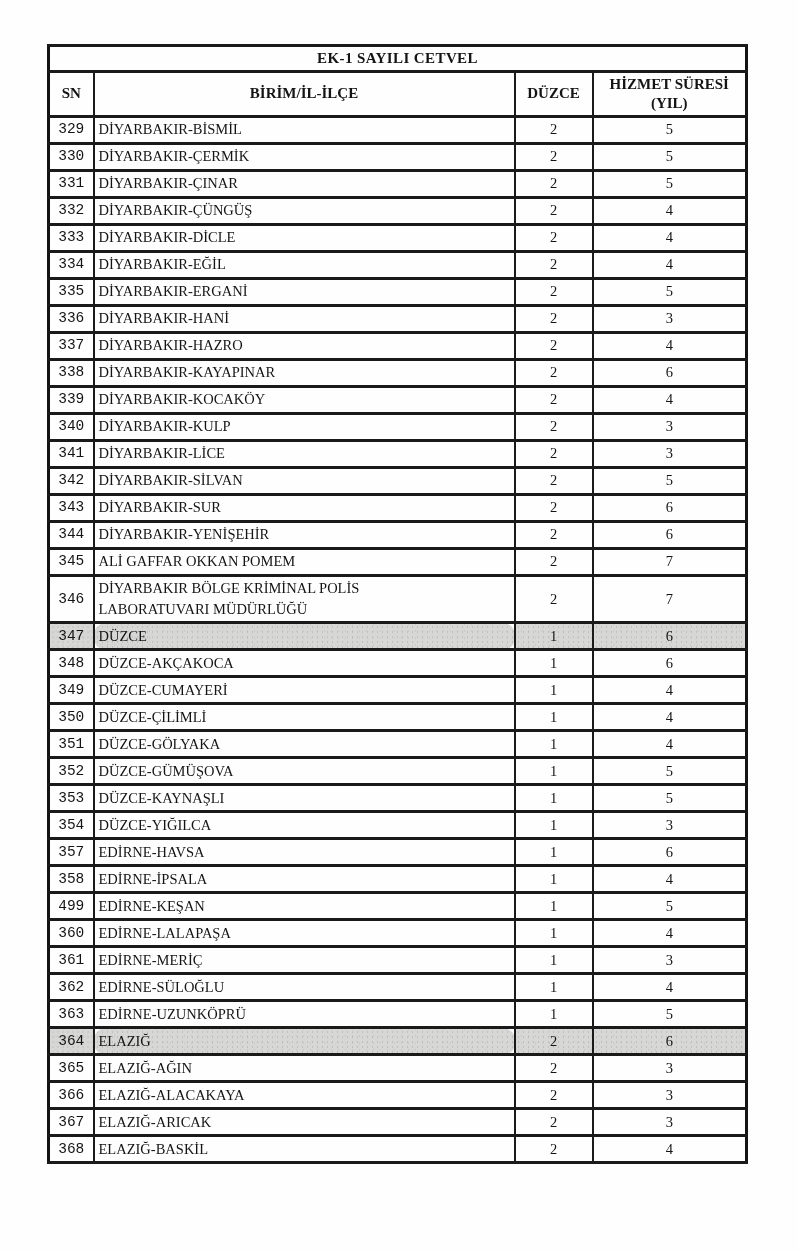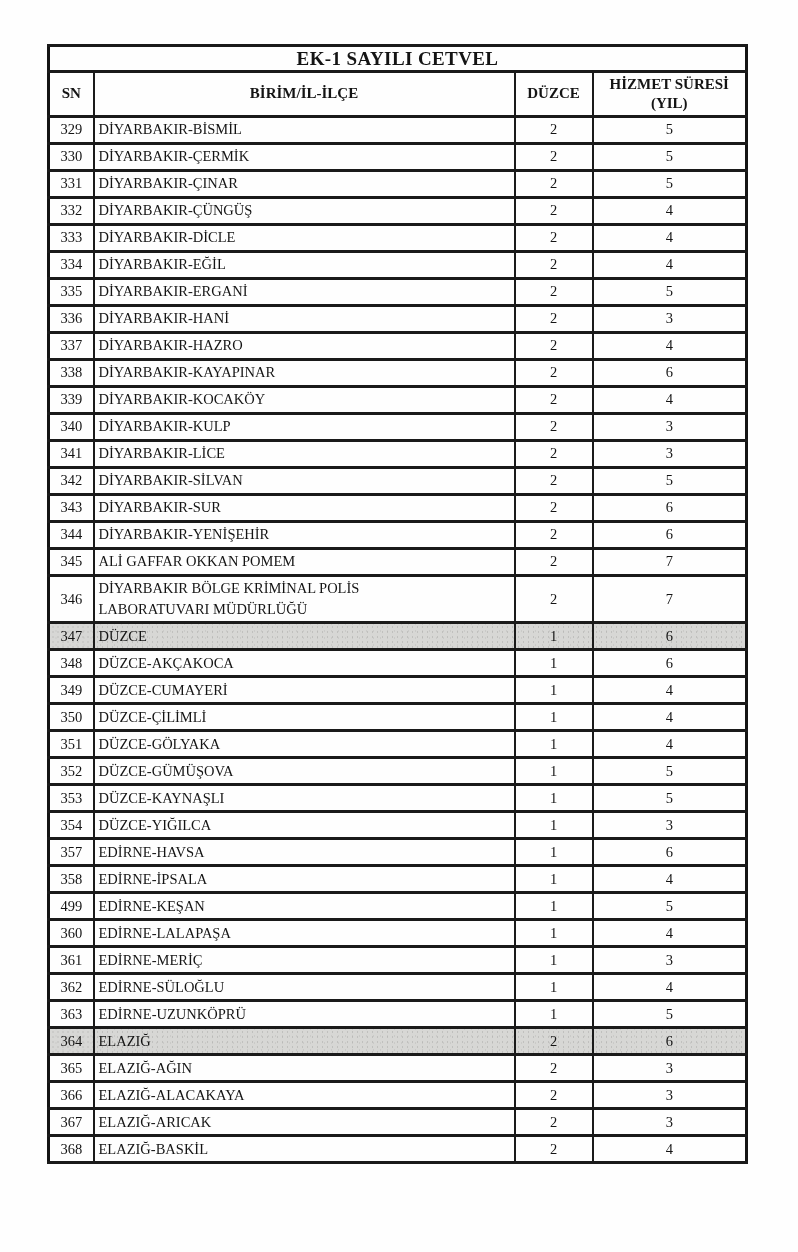--- a/index.html
+++ b/index.html
@@ -31,21 +31,21 @@
   }
   table.cetvel th,
   table.cetvel td {
     border: 2px solid #1a1a1a;
     border-top-width: 3px;
     border-bottom-width: 3px;
     overflow: hidden;
   }
   tr.title-row th {
     height: 23px;
-    font-size: 19px;
+    font-size: 15px;
     font-weight: bold;
     letter-spacing: 0.4px;
     padding: 0;
   }
   tr.header-row th {
     height: 42px;
     font-size: 15px;
     font-weight: bold;
     text-align: center;
     line-height: 1.3;
@@ -53,24 +53,26 @@
   }
   tbody td {
     height: 22px;
     font-size: 14.5px;
     padding: 1px 4px;
     line-height: 1.45;
   }
   td.c-sn {
     text-align: center;
     padding: 1px 2px;
+    font-family: Liberation Mono, monospace;
   }
   td.c-unit {
     text-align: left;
     white-space: pre-line;
+    border-radius: 12px;
   }
   td.c-region, td.c-years {
     text-align: center;
   }
   tr.shaded td {
     background-color: #d7d7d5;
     background-image:
       radial-gradient(#a8a8a6 12%, rgba(0,0,0,0) 14%),
       radial-gradient(#bdbdbb 10%, rgba(0,0,0,0) 13%);
     background-size: 5px 5px, 7px 7px;

